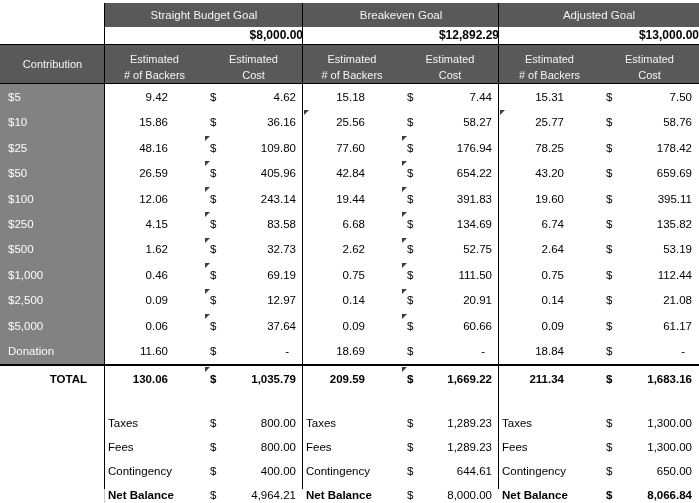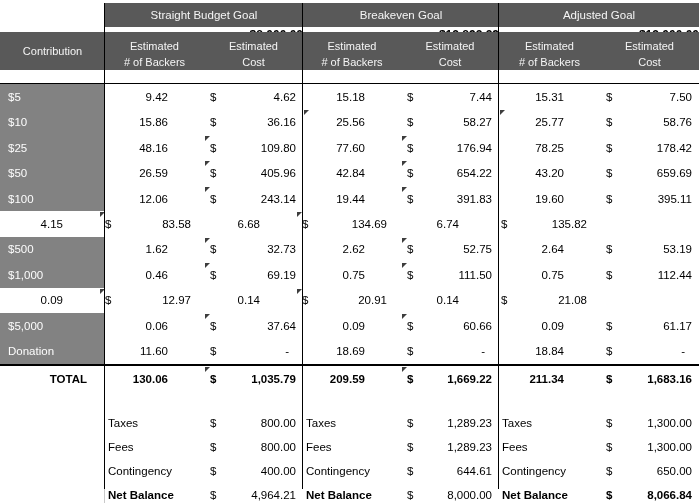--- a/index.html
+++ b/index.html
@@ -22,21 +22,21 @@
   .gs1{width:198px;} .gs2{width:196px;} .gs3{width:200px;}
 
   
   .amount-band{left:105px;top:27px;width:594px;height:17px;display:flex;background:#fff;}
   .acell{box-sizing:border-box;text-align:right;font-weight:700;font-size:12px;line-height:17px;color:#000;}
 
   .hl{left:0;width:699px;height:1px;background:#000;}
   .hl1{top:44px;} .hl2{top:83px;}
 
   
-  .colhead{left:0;top:32px;width:699px;height:38px;display:flex;background:#595959;color:#f5f5f5;}
+  .colhead{left:0;top:45px;width:699px;height:38px;display:flex;background:#595959;color:#f5f5f5;}
   .chcell{box-sizing:border-box;text-align:center;padding-top:6px;line-height:16px;font-size:11px;}
   .contrib{line-height:38px;padding-top:0;}
 
   
   .body{left:0;top:84px;width:699px;height:280px;display:flex;flex-direction:column;}
   .row{display:flex;flex:1;}
   .lbl{background:#828282;color:#fdfdfd;padding-left:8px;}
   .b{justify-content:flex-end;padding-right:36px;}
   .c .cur{padding-left:6px;}
   .c .val{margin-left:auto;padding-right:7px;}
@@ -243,20 +243,21 @@
       <div class="cell b w-b3">
           <span>19.60</span>
         </div>
       <div class="cell c w-c3">
           <span class="cur">$</span>
           <span class="val">395.11</span>
         </div>
     </div>
 
     <div class="row">
+      <div class="cell lbl w-lbl">$250</div>
       <div class="cell b w-b1">
           <span>4.15</span>
         </div>
       <div class="cell c w-c1">
           <i class="flag"></i>
           <span class="cur">$</span>
           <span class="val">83.58</span>
         </div>
       <div class="cell b w-b2">
           <span>6.68</span>
@@ -323,20 +324,21 @@
       <div class="cell b w-b3">
           <span>0.75</span>
         </div>
       <div class="cell c w-c3">
           <span class="cur">$</span>
           <span class="val">112.44</span>
         </div>
     </div>
 
     <div class="row">
+      <div class="cell lbl w-lbl">$2,500</div>
       <div class="cell b w-b1">
           <span>0.09</span>
         </div>
       <div class="cell c w-c1">
           <i class="flag"></i>
           <span class="cur">$</span>
           <span class="val">12.97</span>
         </div>
       <div class="cell b w-b2">
           <span>0.14</span>

